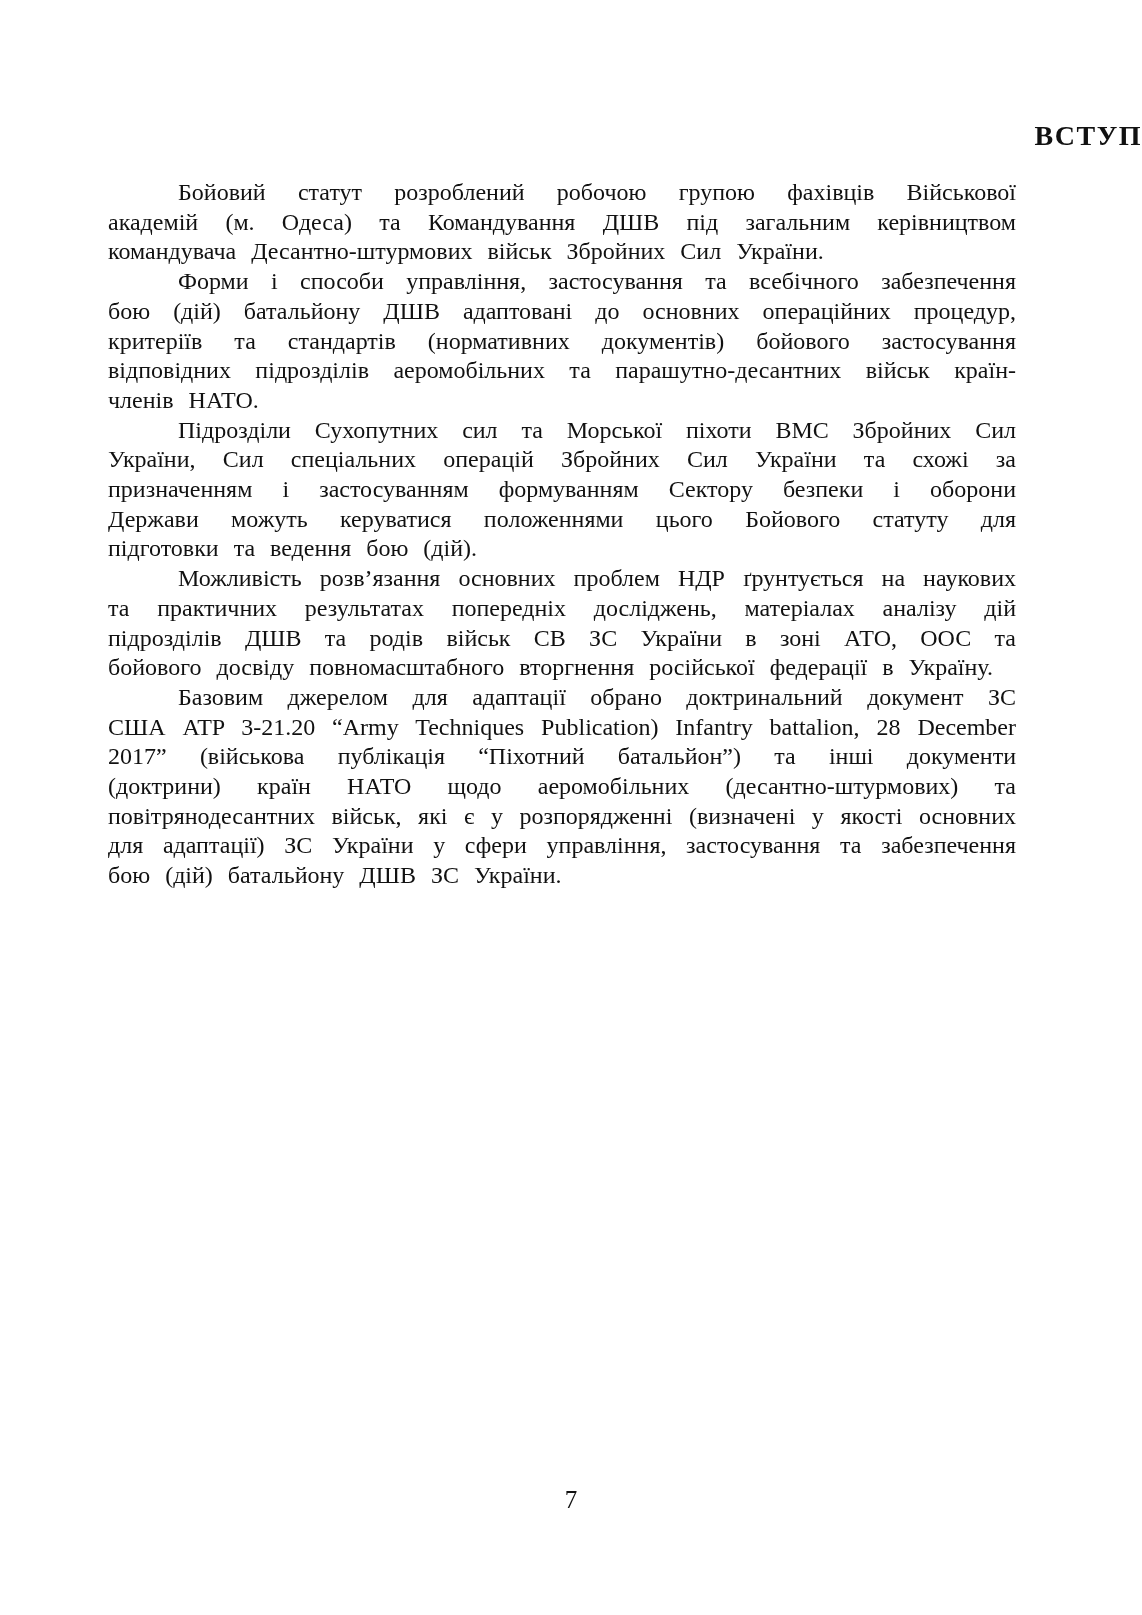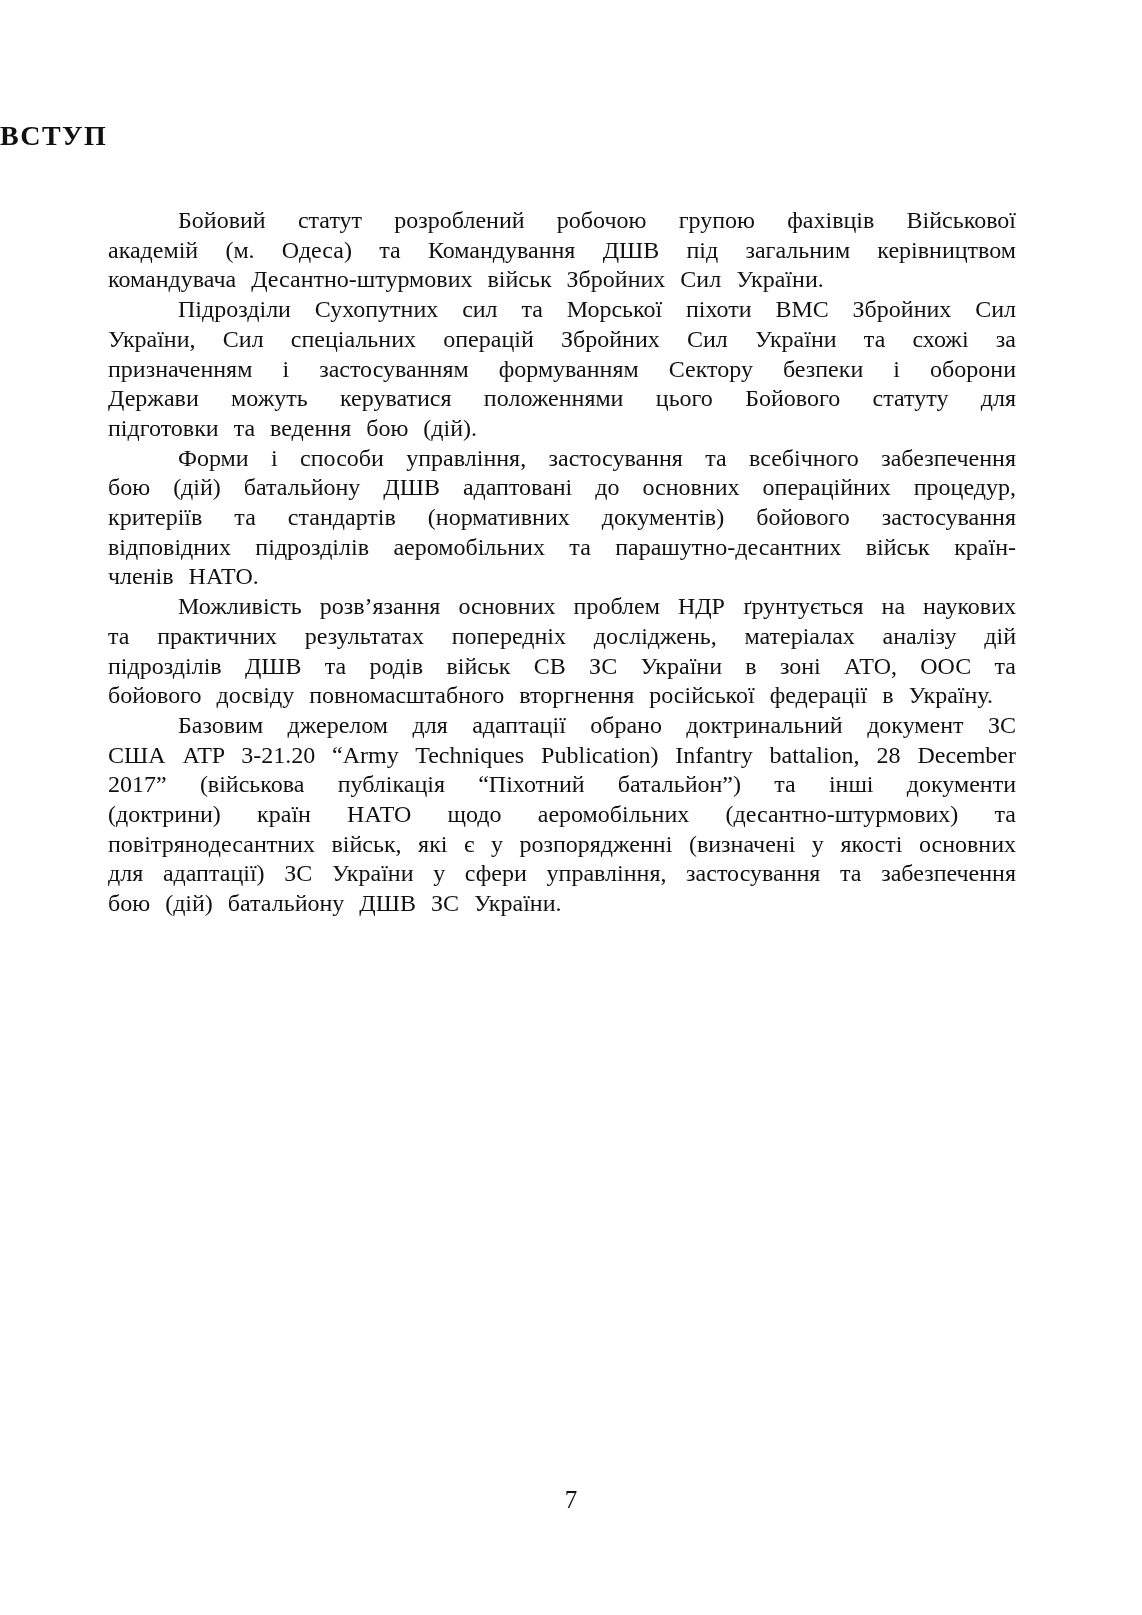--- a/index.html
+++ b/index.html
@@ -14,36 +14,35 @@
     background: #ffffff;
     font-family: "Liberation Serif", "DejaVu Serif", serif;
     color: #111111;
     overflow: hidden;
   }
   .doc-title {
     position: absolute;
     top: 120px;
     left: 0;
     width: 100%;
-    text-align: left;
+    text-align: right;
     font-size: 28px;
     font-weight: bold;
     letter-spacing: 1.5px;
     margin: 0;
   }
   .doc-body {
     position: absolute;
     top: 178px;
     left: 108px;
     width: 908px;
     font-size: 24px;
     line-height: 29.7px;
     text-align: justify;
     word-spacing: 9px;
-    margin-top: 28px;
   }
   .doc-body p {
     margin: 0;
     padding: 0;
     text-indent: 70px;
   }
   .page-number {
     position: absolute;
     top: 1486px;
     left: 0;
@@ -54,21 +53,21 @@
 </style>
 </head>
 <body>
 
 <div class="page">
 
   <h1 class="doc-title">ВСТУП</h1>
 
   <div class="doc-body">
     <p>Бойовий статут розроблений робочою групою фахівців Військової академій (м. Одеса) та Командування ДШВ під загальним керівництвом командувача Десантно-штурмових військ Збройних Сил України.</p>
+    <p>Форми і способи управління, застосування та всебічного забезпечення бою (дій) батальйону ДШВ адаптовані до основних операційних процедур, критеріїв та стандартів (нормативних документів) бойового застосування відповідних підрозділів аеромобільних та парашутно-десантних військ країн-членів НАТО.</p>
     <p>Підрозділи Сухопутних сил та Морської піхоти ВМС Збройних Сил України, Сил спеціальних операцій Збройних Сил України та схожі за призначенням і застосуванням формуванням Сектору безпеки і оборони Держави можуть керуватися положеннями цього Бойового статуту для підготовки та ведення бою (дій).</p>
-    <p>Форми і способи управління, застосування та всебічного забезпечення бою (дій) батальйону ДШВ адаптовані до основних операційних процедур, критеріїв та стандартів (нормативних документів) бойового застосування відповідних підрозділів аеромобільних та парашутно-десантних військ країн-членів НАТО.</p>
     <p>Можливість розв’язання основних проблем НДР ґрунтується на наукових та практичних результатах попередніх досліджень, матеріалах аналізу дій підрозділів ДШВ та родів військ СВ ЗС України в зоні АТО, ООС та бойового досвіду повномасштабного вторгнення російської федерації в Україну.</p>
     <p>Базовим джерелом для адаптації обрано доктринальний документ ЗС США ATP 3-21.20 “Army Techniques Publication) Infantry battalion, 28 December 2017” (військова публікація “Піхотний батальйон”) та інші документи (доктрини) країн НАТО щодо аеромобільних (десантно-штурмових) та повітрянодесантних військ, які є у розпорядженні (визначені у якості основних для адаптації) ЗС України у сфери управління, застосування та забезпечення бою (дій) батальйону ДШВ ЗС України.</p>
   </div>
 
   <div class="page-number">7</div>
 
 </div>
 
 </body></html>

